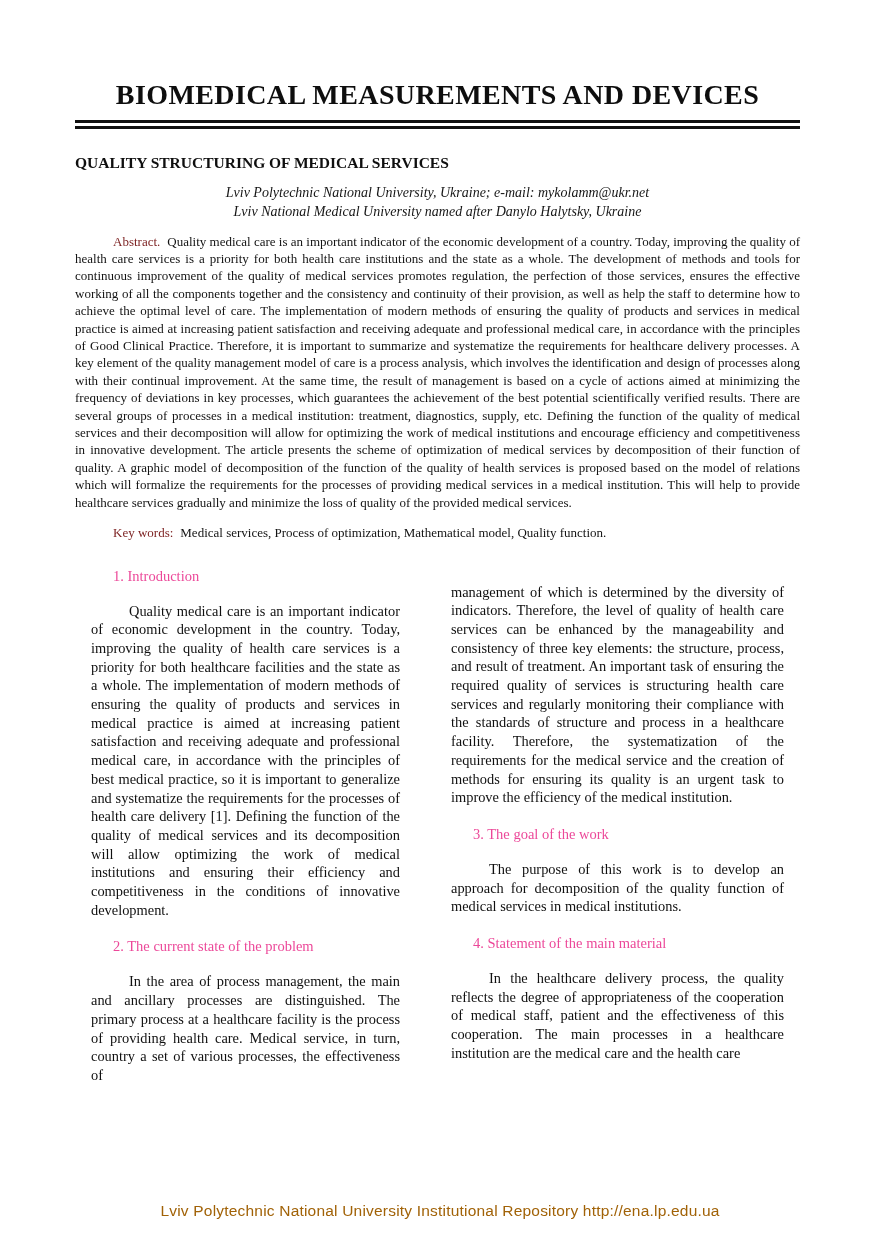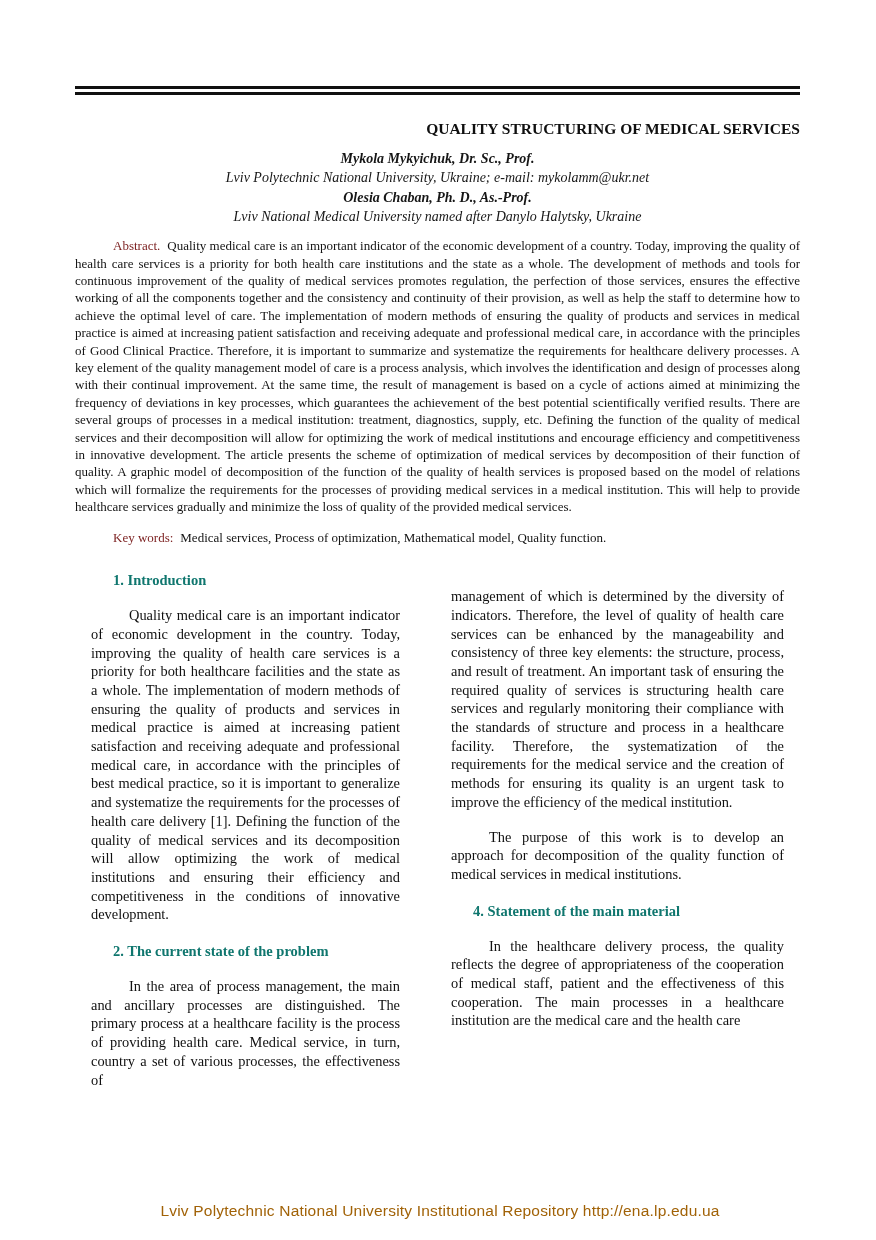--- a/index.html
+++ b/index.html
@@ -13,21 +13,21 @@
   .journal-title {
     font-size:28px; font-weight:bold; text-align:center;
     letter-spacing:0.4px; color:#0e0e0e; line-height:34px;
   }
   .header-rule {
     margin-top:8px; height:3px;
     border-top:3px solid #101010; border-bottom:3px solid #101010;
   }
 
   .article-title {
-    margin-top:22px; text-align:right; font-weight:bold;
+    margin-top:22px; text-align:left; font-weight:bold;
     font-size:15.5px; line-height:23px; color:#0f0f0f;
   }
   .authors { margin-top:9px; text-align:center; font-size:14px; line-height:19.3px; }
   .author-name { font-weight:bold; font-style:italic; }
   .affiliation { font-style:italic; }
 
   .doi { margin-top:13px; font-size:13px; color:#131313; }
 
   .abstract {
     margin-top:11px; font-size:13px; line-height:17.4px;
@@ -38,67 +38,67 @@
     font-size:13px; line-height:17.4px; text-indent:38px;
     margin-top:3px; color:#131313;
   }
 
   .columns { display:flex; gap:19px; margin-top:25px; }
   .col { font-size:14.4px; line-height:18.7px; text-align:justify; color:#101010; }
   .col-left  { width:341px; }
   .col-right { width:365px; }
 
   .sec-heading {
-    color:#0f766e; font-weight:bold; font-size:14.5px;
+    color:#ec4899; font-weight:normal; font-size:14.5px;
     text-indent:38px; margin:0 0 11px 0; line-height:19px;
   }
   .sec-heading.spaced { margin-top:18px; }
   .para { margin:16px; text-indent:38px; }
   .para.no-indent { text-indent:0; }
 
   .footer {
     position:absolute; left:4px; right:0; bottom:20px; text-align:center;
     font-family:"Liberation Sans", sans-serif; font-size:15.5px;
     color:#a16207; letter-spacing:0.2px;
   }
 </style>
 </head>
 <body>
 
 <div class="content">
 
+  <div class="journal-title">BIOMEDICAL MEASUREMENTS AND DEVICES</div>
   <div class="header-rule"></div>
 
   <div class="article-title">
     <div>QUALITY STRUCTURING OF MEDICAL SERVICES</div>
   </div>
 
   <div class="authors">
-    <div class="author-name">Mykola Mykyichuk, Dr. Sc., Prof.</div>
     <div class="affiliation">Lviv Polytechnic National University, Ukraine; e-mail: mykolamm@ukr.net</div>
-    <div class="author-name">Olesia Chaban, Ph. D., As.-Prof.</div>
     <div class="affiliation">Lviv National Medical University named after Danylo Halytsky, Ukraine</div>
   </div>
 
 
   <p class="abstract"><span class="label">Abstract.</span><span>Quality medical care is an important indicator of the economic development of a country. Today, improving the quality of health care services is a priority for both health care institutions and the state as a whole. The development of methods and tools for continuous improvement of the quality of medical services promotes regulation, the perfection of those services, ensures the effective working of all the components together and the consistency and continuity of their provision, as well as help the staff to determine how to achieve the optimal level of care. The implementation of modern methods of ensuring the quality of products and services in medical practice is aimed at increasing patient satisfaction and receiving adequate and professional medical care, in accordance with the principles of Good Clinical Practice. Therefore, it is important to summarize and systematize the requirements for healthcare delivery processes. A key element of the quality management model of care is a process analysis, which involves the identification and design of processes along with their continual improvement. At the same time, the result of management is based on a cycle of actions aimed at minimizing the frequency of deviations in key processes, which guarantees the achievement of the best potential scientifically verified results. There are several groups of processes in a medical institution: treatment, diagnostics, supply, etc. Defining the function of the quality of medical services and their decomposition will allow for optimizing the work of medical institutions and encourage efficiency and competitiveness in innovative development. The article presents the scheme of optimization of medical services by decomposition of their function of quality. A graphic model of decomposition of the function of the quality of health services is proposed based on the model of relations which will formalize the requirements for the processes of providing medical services in a medical institution. This will help to provide healthcare services gradually and minimize the loss of quality of the provided medical services.</span></p>
 
   <p class="keywords"><span class="label">Key words:</span><span>Medical services, Process of optimization, Mathematical model, Quality function.</span></p>
 
   <div class="columns">
 
     <div class="col col-left">
       <h3 class="sec-heading">1. Introduction</h3>
       <p class="para">Quality medical care is an important indicator of economic development in the country. Today, improving the quality of health care services is a priority for both healthcare facilities and the state as a whole. The implementation of modern methods of ensuring the quality of products and services in medical practice is aimed at increasing patient satisfaction and receiving adequate and professional medical care, in accordance with the principles of best medical practice, so it is important to generalize and systematize the requirements for the processes of health care delivery [1]. Defining the function of the quality of medical services and its decomposition will allow optimizing the work of medical institutions and ensuring their efficiency and competitiveness in the conditions of innovative development.</p>
       <h3 class="sec-heading spaced">2. The current state of the problem</h3>
       <p class="para">In the area of process management, the main and ancillary processes are distinguished. The primary process at a healthcare facility is the process of providing health care. Medical service, in turn, country a set of various processes, the effectiveness of</p>
     </div>
 
     <div class="col col-right">
       <p class="para no-indent">management of which is determined by the diversity of indicators. Therefore, the level of quality of health care services can be enhanced by the manageability and consistency of three key elements: the structure, process, and result of treatment. An important task of ensuring the required quality of services is structuring health care services and regularly monitoring their compliance with the standards of structure and process in a healthcare facility. Therefore, the systematization of the requirements for the medical service and the creation of methods for ensuring its quality is an urgent task to improve the efficiency of the medical institution.</p>
+      <h3 class="sec-heading spaced">3. The goal of the work</h3>
       <p class="para">The purpose of this work is to develop an approach for decomposition of the quality function of medical services in medical institutions.</p>
       <h3 class="sec-heading spaced">4. Statement of the main material</h3>
       <p class="para">In the healthcare delivery process, the quality reflects the degree of appropriateness of the cooperation of medical staff, patient and the effectiveness of this cooperation. The main processes in a healthcare institution are the medical care and the health care</p>
     </div>
 
   </div>
 </div>
 
 <div class="footer">Lviv Polytechnic National University Institutional Repository http://ena.lp.edu.ua</div>
 

